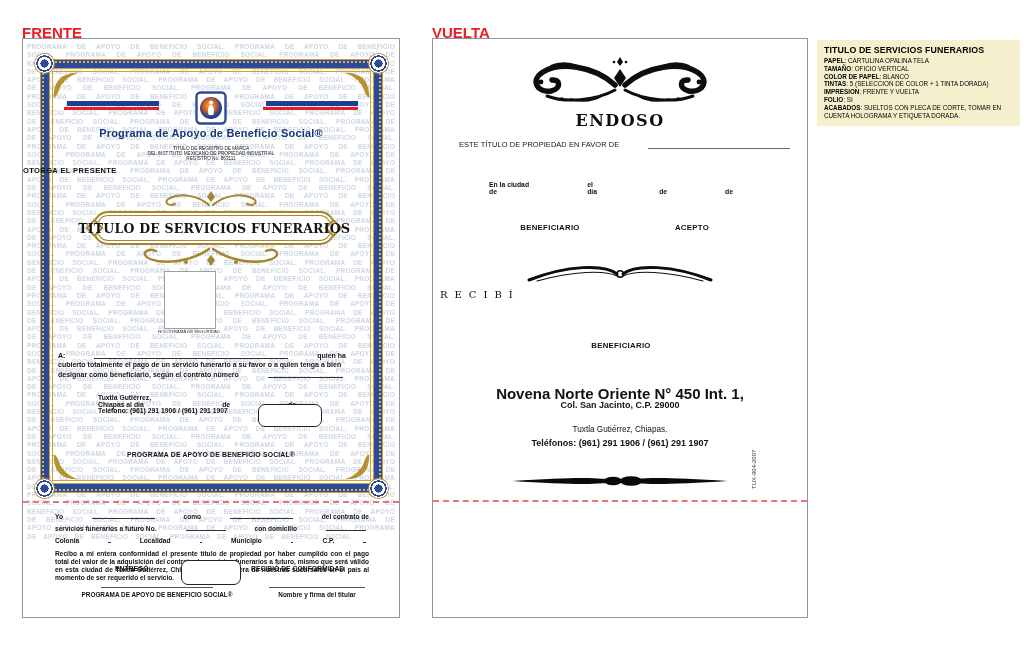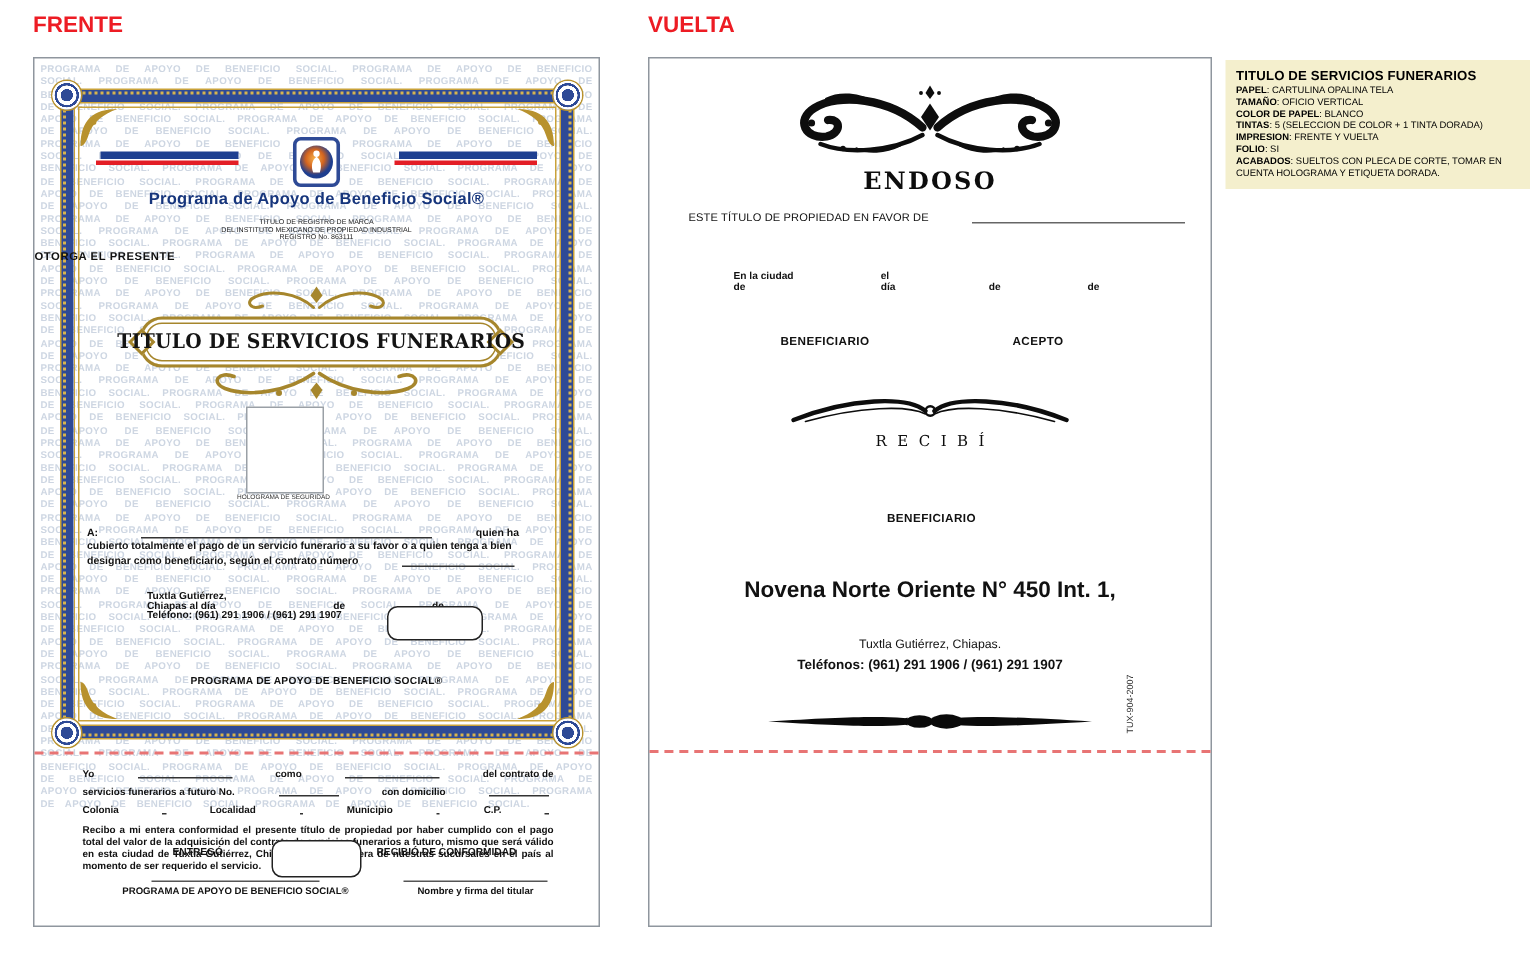--- a/index.html
+++ b/index.html
@@ -1,18 +1,18 @@
 <!DOCTYPE html>
 <html style="--accent_red: #ed1c24; --brand_blue: #16357c; --gold: #b8922e; --spec_bg: #f4efcd; --cut_line: #e87474;"><head>
 <meta charset="utf-8">
 <style>
   html,body{margin:0;padding:0;background:#fff;}
   .canvas{position:relative;width:1024px;height:645px;background:#fff;overflow:hidden;
           font-family:"Liberation Sans",sans-serif;color:#111;}
-  .page-label{position:absolute;top:8px;font-size:15px;font-weight:bold;color:var(--accent_red,#ed1c24);}
+  .page-label{position:absolute;top:24px;font-size:15px;font-weight:bold;color:var(--accent_red,#ed1c24);}
   .lbl-frente{left:22px;}
   .lbl-vuelta{left:432px;}
 
   
   .sheet{position:absolute;top:38px;background:#fff;border:1px solid #8f969e;box-sizing:border-box;}
   .sheet.front{left:22px;width:378px;height:580px;}
   .sheet.back{left:432px;width:376px;height:580px;}
 
   .watermark{position:absolute;inset:4px;overflow:hidden;z-index:0;
     color:#c2cddc;opacity:.8;font-weight:bold;font-size:6.5px;line-height:8.3px;
@@ -78,21 +78,21 @@
   .endoso{left:0;top:72px;width:100%;text-align:center;font-family:"DejaVu Serif",serif;
     font-weight:bold;font-size:16px;letter-spacing:1.5px;color:#0d0d0d;}
   .b-para{left:26px;top:101px;width:334px;font-size:7.4px;line-height:10px;color:#111;letter-spacing:.1px;}
   .b-city{left:56px;top:142px;width:276px;font-size:6.8px;font-weight:bold;}
   .b-city .fill{border-bottom:.9px solid #666;}
   .sig-b1{left:70px;top:184px;width:94px;} .sig-b2{left:212px;top:184px;width:94px;}
   .sig-b1 .sline,.sig-b2 .sline,.sig-b3 .sline{border-top:.9px solid #999;}
   .sig-b1,.sig-b2,.sig-b3{text-align:center;font-size:7.8px;font-weight:bold;}
   .sig-b1 span,.sig-b2 span,.sig-b3 span{letter-spacing:.3px;}
   .swash{left:50%;top:222px;transform:translateX(-50%);}
-  .recibi{left:0;top:250px;width:100%;text-align:center;font-family:"DejaVu Serif",serif;
+  .recibi{left:0;top:250px;width:100%;font-family:"DejaVu Serif",serif;
     font-size:10px;letter-spacing:7px;color:#0d0d0d;text-indent:7px;}
   .sig-b3{left:99px;top:302px;width:178px;}
   .b-addr1{left:0;top:346px;width:100%;text-align:center;font-size:15px;font-weight:bold;}
   .b-addr2{left:0;top:361px;width:100%;text-align:center;font-size:9px;font-weight:bold;}
   .b-city2{left:0;top:386px;width:100%;text-align:center;font-size:8.2px;}
   .b-phones{left:0;top:399px;width:100%;text-align:center;font-size:9px;font-weight:bold;}
   .spindle{left:50%;top:436px;transform:translateX(-50%);}
   .foliocode{left:318px;top:404px;height:46px;writing-mode:vertical-rl;transform:rotate(180deg);
     font-size:6px;color:#333;transform-origin:center;}
 
@@ -324,20 +324,21 @@
       <path d="M92 13 a3.2 3.2 0 1 0 6.4 0 a3.2 3.2 0 1 0 -6.4 0" fill="none" stroke="#0d0d0d" stroke-width="1.6"></path>
     </svg>
     <div class="z recibi">RECIBÍ</div>
 
     <div class="z sig-b3">
       <span class="sline"></span>
       <span>BENEFICIARIO</span>
     </div>
 
     <div class="z b-addr1">Novena Norte Oriente N° 450 Int. 1,</div>
+    <div class="z b-addr2">Col. San Jacinto, C.P. 29000</div>
     <div class="z b-city2">Tuxtla Gutiérrez, Chiapas.</div>
     <div class="z b-phones">Teléfonos: (961) 291 1906 / (961) 291 1907</div>
 
     <svg class="z spindle" width="220" height="12" viewBox="0 0 220 12">
       <g fill="#0a0a0a">
         <path d="M2 6 C60 2.5 90 1.5 106 6 C90 10.5 60 9.5 2 6 Z"></path>
         <path d="M218 6 C160 2.5 130 1.5 114 6 C130 10.5 160 9.5 218 6 Z"></path>
         <ellipse cx="103" cy="6" rx="9" ry="4.2"></ellipse>
         <ellipse cx="121" cy="6" rx="11" ry="4.8"></ellipse>
         <path d="M88 6 l7 -2.6 0 5.2 z"></path>

